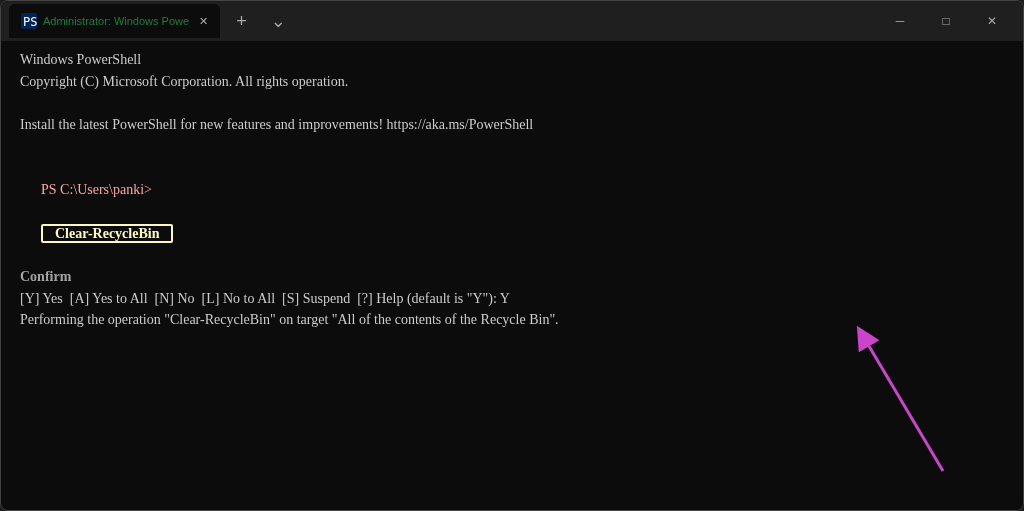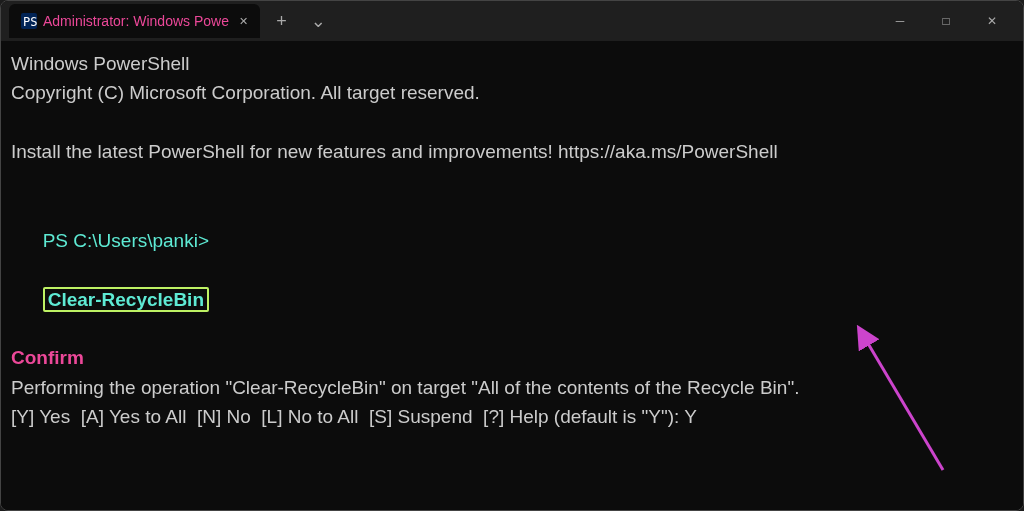--- a/index.html
+++ b/index.html
@@ -42,22 +42,22 @@
       padding: 6px 12px;
       height: 34px;
     }
 
     .tab-icon {
       width: 16px;
       height: 16px;
     }
 
     .tab-title {
-      color: #ec4899;
-      font-size: 14px;
+      color: #15803d;
+      font-size: 11px;
       white-space: nowrap;
     }
 
     .tab-close {
       color: #aaa;
       font-size: 11px;
       cursor: pointer;
       margin-left: 4px;
     }
 
@@ -82,47 +82,48 @@
       color: #aaa;
       font-size: 12px;
       cursor: pointer;
     }
 
     
     .terminal {
       flex: 1;
       background: #0c0c0c;
       padding: 8px 10px;
-      font-family: Liberation Sans, sans-serif;
-      font-size: 19px;
+      font-family: Liberation Serif, serif;
+      font-size: 14px;
       color: #cccccc;
       overflow: hidden;
       position: relative;
+      margin-left: 9px;
     }
 
     .line {
       line-height: 1.55;
       white-space: pre;
     }
 
     .cmd-highlight {
-      color: #5eead4;
-      border: 2px solid #bef264;
-      padding: 0 3px;
+      color: #fef9c3;
+      border: 2px solid #fef9c3;
+      padding: 0 12px;
       border-radius: 2px;
       font-weight: bold;
     }
 
     .prompt {
-      color: #5eead4;
+      color: #fca5a5;
     }
 
     .confirm-header {
       font-weight: bold;
-      color: #ec4899;
+      color: #a3a3a3;
     }
 
     
     .arrow-container {
       position: absolute;
       bottom: 30px;
       right: 60px;
       pointer-events: none;
     }
 
@@ -152,32 +153,32 @@
     </div>
     <div class="titlebar-controls">
       <div class="titlebar-btn">─</div>
       <div class="titlebar-btn">□</div>
       <div class="titlebar-btn close">✕</div>
     </div>
   </div>
 
   <div class="terminal">
     <div class="line">Windows PowerShell</div>
-    <div class="line">Copyright (C) Microsoft Corporation. All target reserved.</div>
+    <div class="line">Copyright (C) Microsoft Corporation. All rights operation.</div>
     <div class="line">&nbsp;</div>
     <div class="line">Install the latest PowerShell for new features and improvements! https://aka.ms/PowerShell</div>
     <div class="line">&nbsp;</div>
     <div class="line">
       <span class="prompt">PS C:\Users\panki&gt;</span>
       <span> </span>
       <span class="cmd-highlight">Clear-RecycleBin</span>
     </div>
     <div class="line confirm-header">Confirm</div>
+    <div class="line">[Y] Yes  [A] Yes to All  [N] No  [L] No to All  [S] Suspend  [?] Help (default is "Y"): Y</div>
     <div class="line">Performing the operation "Clear-RecycleBin" on target "All of the contents of the Recycle Bin".</div>
-    <div class="line">[Y] Yes  [A] Yes to All  [N] No  [L] No to All  [S] Suspend  [?] Help (default is "Y"): Y</div>
 
     <div class="arrow-container">
       <svg class="arrow-svg" viewBox="0 0 120 160" xmlns="http://www.w3.org/2000/svg">
 
         <defs>
           <marker id="arrowhead" markerWidth="8" markerHeight="8" refX="4" refY="4" orient="auto">
             <polygon points="0,0 8,4 0,8" fill="#cc44cc"></polygon>
           </marker>
         </defs>
         <line x1="100" y1="155" x2="20" y2="20" stroke="#cc44cc" stroke-width="3" marker-end="url(#arrowhead)"></line>

